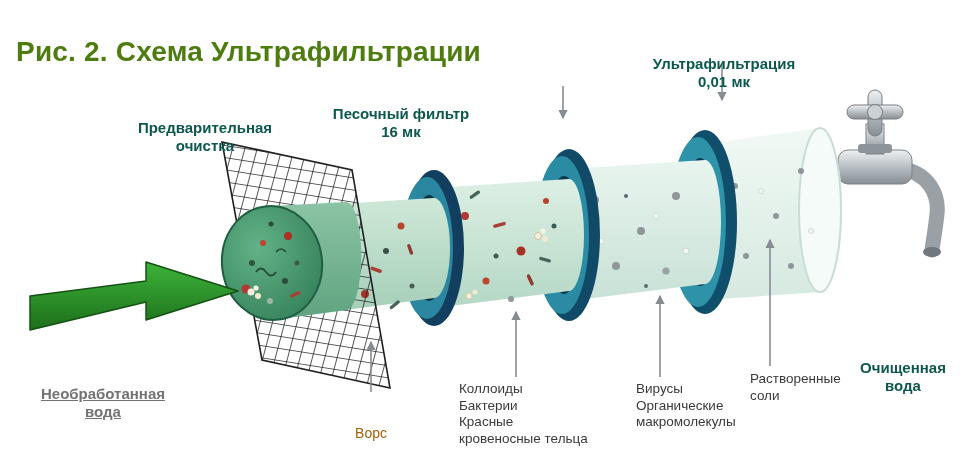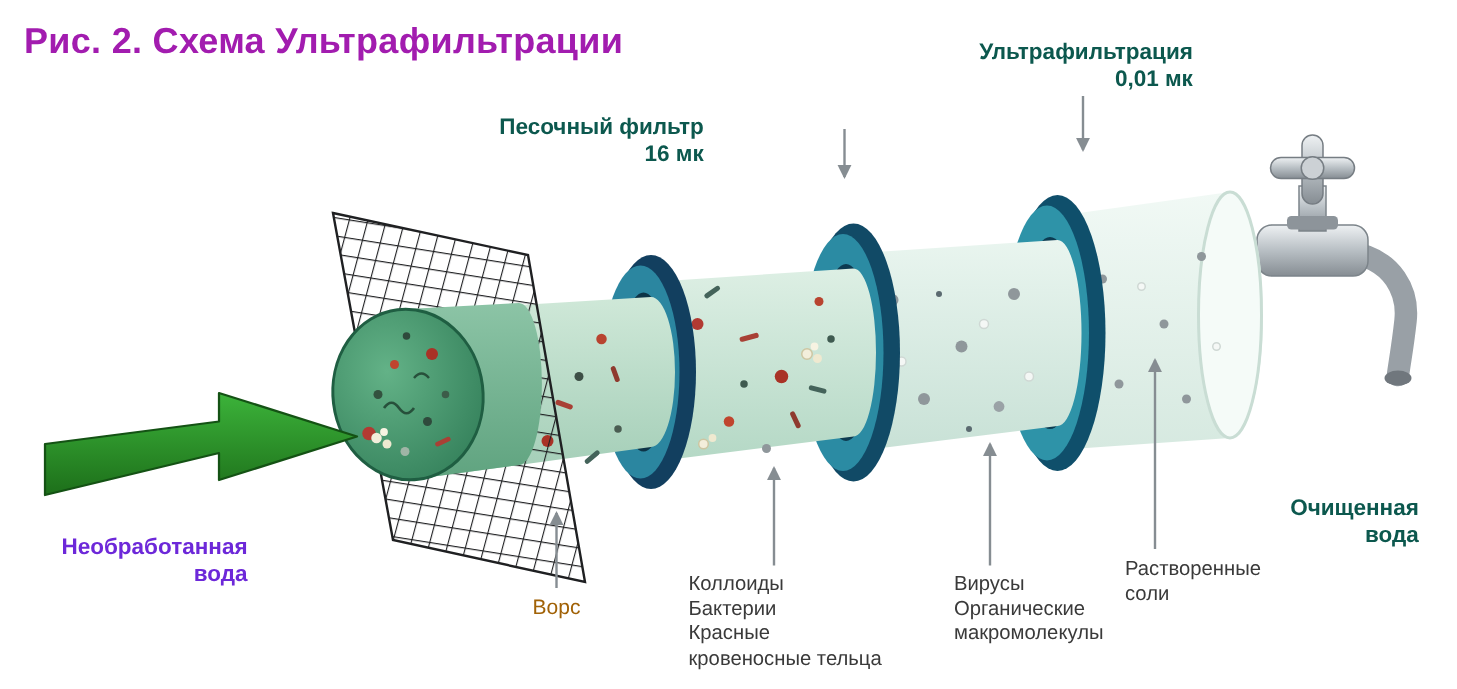--- a/index.html
+++ b/index.html
@@ -1,23 +1,23 @@
 <!DOCTYPE html>
 <html><head>
 <meta charset="utf-8">
 <style>
   html,body{margin:0;padding:0;background:#fff;}
   body{font-family:"Liberation Sans",sans-serif;}
   .stage{position:relative;width:971px;height:459px;background:#fff;overflow:hidden;}
   .stage svg{position:absolute;left:0;top:0;}
   .lbl{position:absolute;white-space:pre-line;line-height:1.18;}
-  .center{transform:translateX(-50%);text-align:right;}
-  .title{color:#a21caf;font-size:24px;font-weight:600;letter-spacing:.2px;}
+  .center{transform:translateX(-50%);text-align:center;margin-top:29px;}
+  .title{color:#4d7c0f;font-size:28px;font-weight:600;letter-spacing:.2px;margin-top:21px;}
   .teal{color:#0c584e;font-weight:700;font-size:15px;}
-  .green{color:#6d28d9;font-weight:700;font-size:15px;}
+  .green{color:#737373;font-weight:700;font-size:15px;text-decoration:underline;}
   .note{color:#3a3a3a;font-size:13.5px;line-height:1.24;}
   .lint{color:#a16207;font-size:14px;}
 </style>
 </head>
 <body>
 
 <div class="stage">
 
   <svg width="971" height="459" viewBox="0 0 971 459">
     <defs>
@@ -202,20 +202,22 @@
       <path d="M516,377 L516,312" marker-end="url(#ah)"></path>
       <path d="M660,377 L660,296" marker-end="url(#ah)"></path>
       <path d="M770,366 L770,240" marker-end="url(#ah)"></path>
       <path d="M563,86 L563,118" marker-end="url(#ah)"></path>
       <path d="M722,64 L722,100" marker-end="url(#ah)"></path>
     </g>
   </svg>
 
   <div class="lbl title" style="left:16px;top:14px;">Рис. 2. Схема Ультрафильтрации</div>
 
+  <div class="lbl teal center" style="left:205px;top:90px;">Предварительная
+очистка</div>
   <div class="lbl teal center" style="left:401px;top:76px;">Песочный фильтр
 16 мк</div>
   <div class="lbl teal center" style="left:724px;top:26px;">Ультрафильтрация
 0,01 мк</div>
 
   <div class="lbl green center" style="left:103px;top:356px;">Необработанная
 вода</div>
   <div class="lbl teal center" style="left:903px;top:330px;">Очищенная
 вода</div>
 

